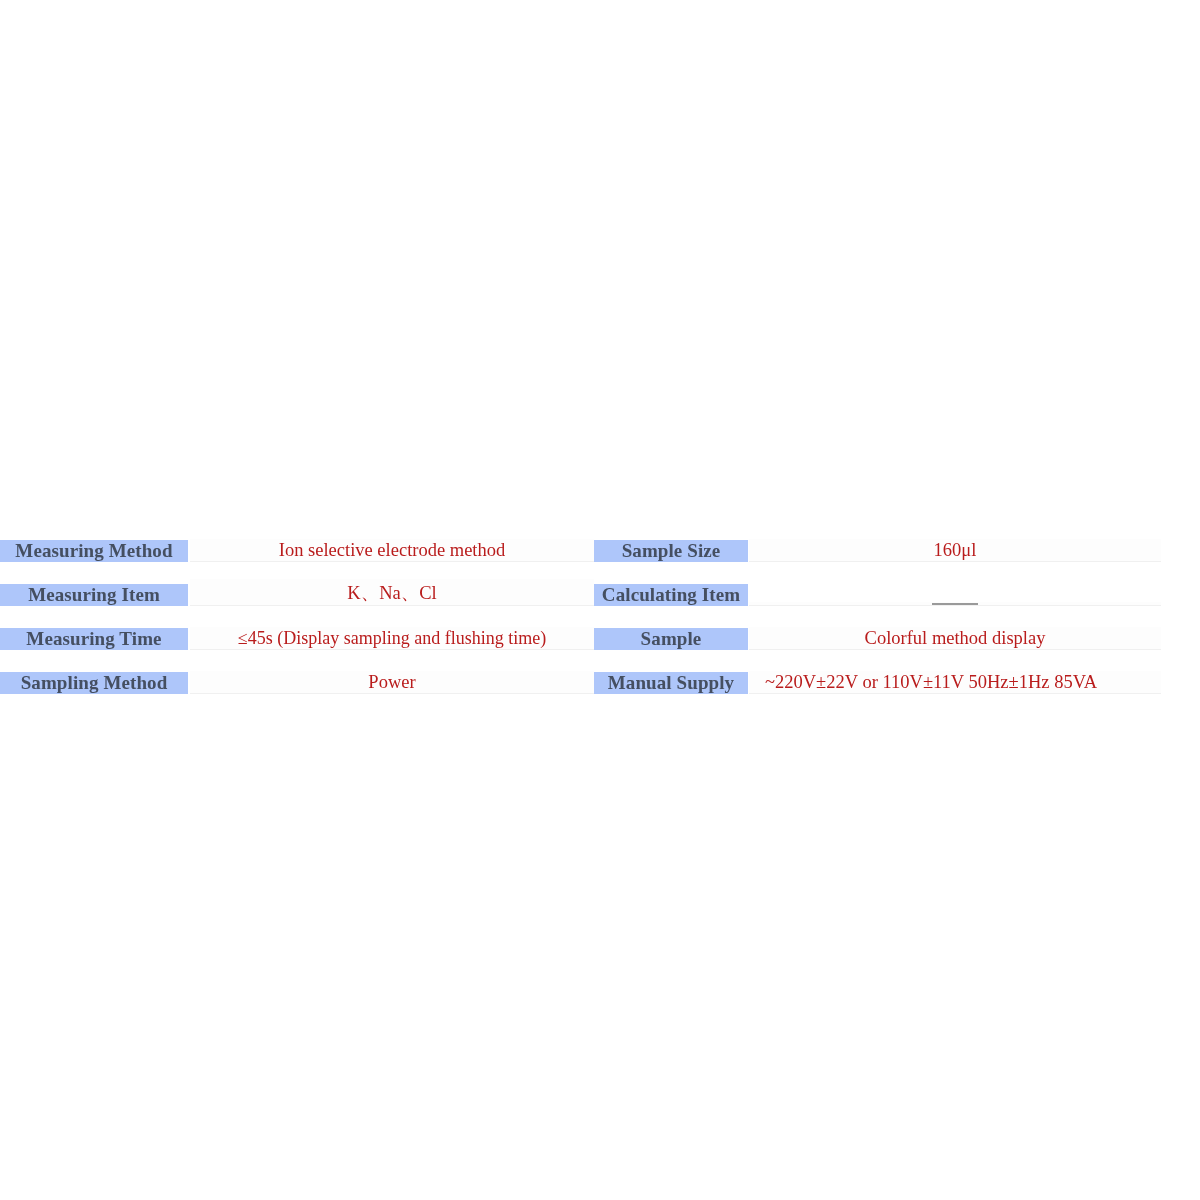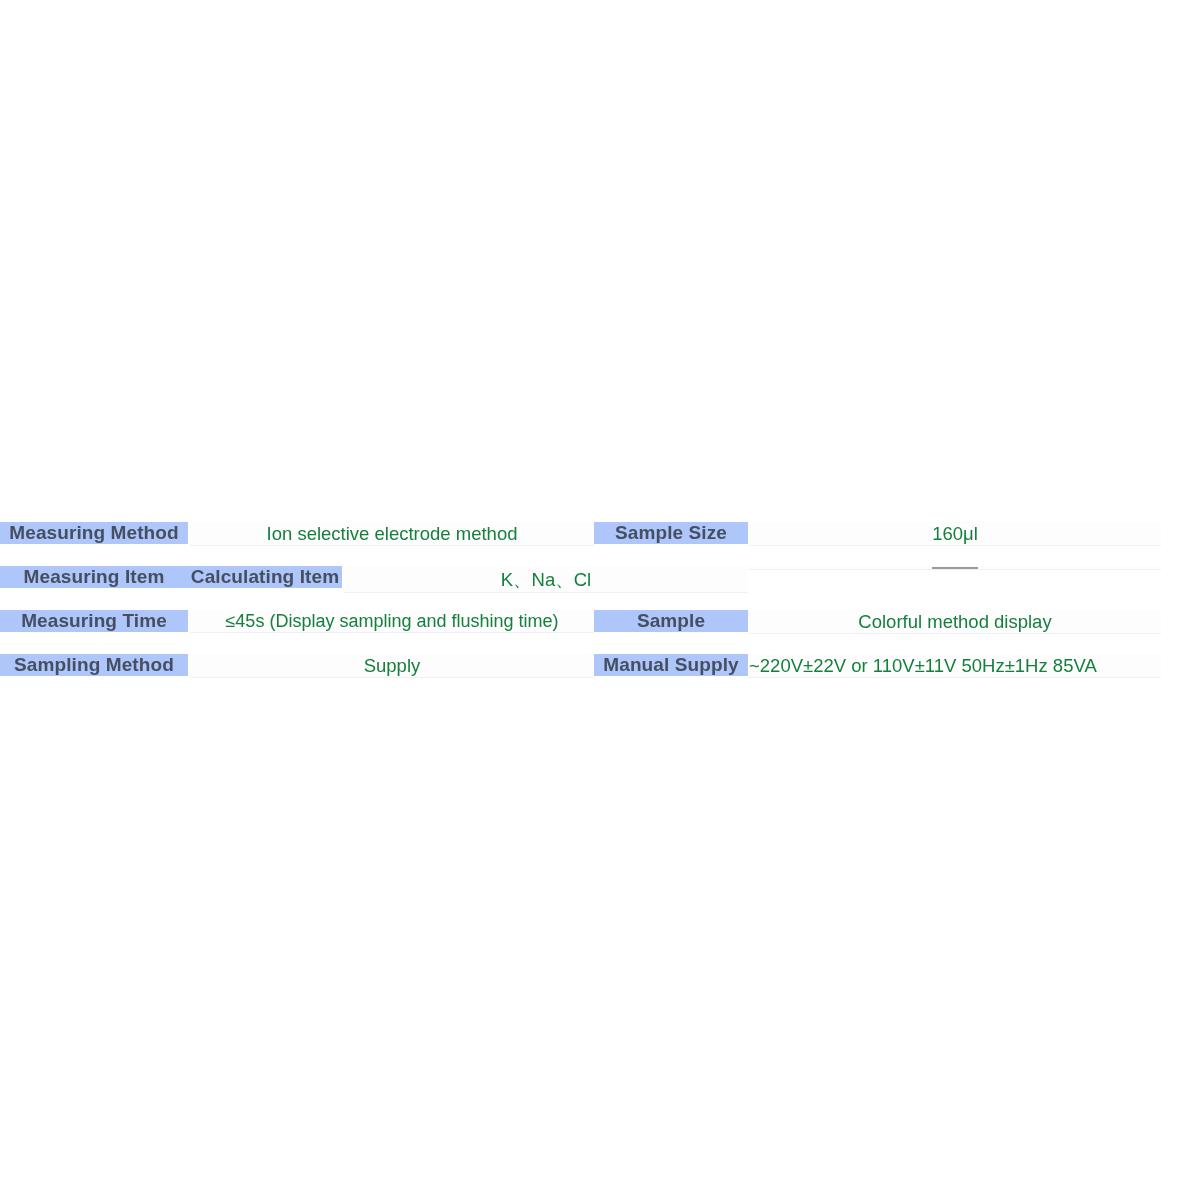--- a/index.html
+++ b/index.html
@@ -19,23 +19,24 @@
   
   #spec-table {
     position: absolute;
     top: 522px;
     left: 0px;
     width: 1200px;
   }
 
   .spec-row {
     display: flex;
-    align-items: flex-start;
+    align-items: flex-end;
     height: 40px;
     margin-bottom: 4px;
+    font-family: Liberation Serif, serif;
   }
   .spec-row:last-child {
     margin-bottom: 12px;
   }
 
   .cell {
     display: flex;
     align-items: center;
     justify-content: center;
     box-sizing: border-box;
@@ -58,21 +59,21 @@
     padding-left: 8px;
     justify-content: center;
   }
   .label-cell.col3 {
     width: 154px;
   }
 
   
   .value-cell {
     background: #fdfdfd;
-    color: #15803d;
+    color: #b91c1c;
     font-size: 18.5px;
     font-weight: 400;
     border-bottom: 1px solid #f0f0f0;
     border-top: 1px solid #fdfdfd;
   }
   .value-cell.col2 {
     width: 404px;
     margin-left: 2px;
   }
   .value-cell.col4 {
@@ -80,21 +81,21 @@
     margin-left: 1px;
     justify-content: center;
   }
   
   .value-cell.tight {
     font-size: 18px;
   }
   
   .value-cell.overflow {
     justify-content: flex-start;
-    padding-left: 0;
+    padding-left: 16px;
   }
 
   .dash-mark {
     display: inline-block;
     width: 46px;
     height: 2px;
     background: #9a9a9a;
   }
 </style>
 </head>
@@ -104,34 +105,34 @@
 
   <div class="spec-row">
     <div class="cell label-cell col1">Measuring Method</div>
     <div class="cell value-cell col2">Ion selective electrode method</div>
     <div class="cell label-cell col3">Sample Size</div>
     <div class="cell value-cell col4">160μl</div>
   </div>
 
   <div class="spec-row">
     <div class="cell label-cell col1">Measuring Item</div>
+    <div class="cell value-cell col2">K、Na、Cl</div>
     <div class="cell label-cell col3">Calculating Item</div>
-    <div class="cell value-cell col2">K、Na、Cl</div>
     <div class="cell value-cell col4">
       <span class="dash-mark"></span>
     </div>
   </div>
 
   <div class="spec-row">
     <div class="cell label-cell col1">Measuring Time</div>
     <div class="cell value-cell col2 tight">≤45s (Display sampling and flushing time)</div>
     <div class="cell label-cell col3">Sample</div>
     <div class="cell value-cell col4">Colorful method display</div>
   </div>
 
   <div class="spec-row">
     <div class="cell label-cell col1">Sampling Method</div>
-    <div class="cell value-cell col2">Supply</div>
+    <div class="cell value-cell col2">Power</div>
     <div class="cell label-cell col3">Manual Supply</div>
     <div class="cell value-cell col4 overflow">~220V±22V or 110V±11V 50Hz±1Hz  85VA</div>
   </div>
 
 </div>
 
 </body></html>

